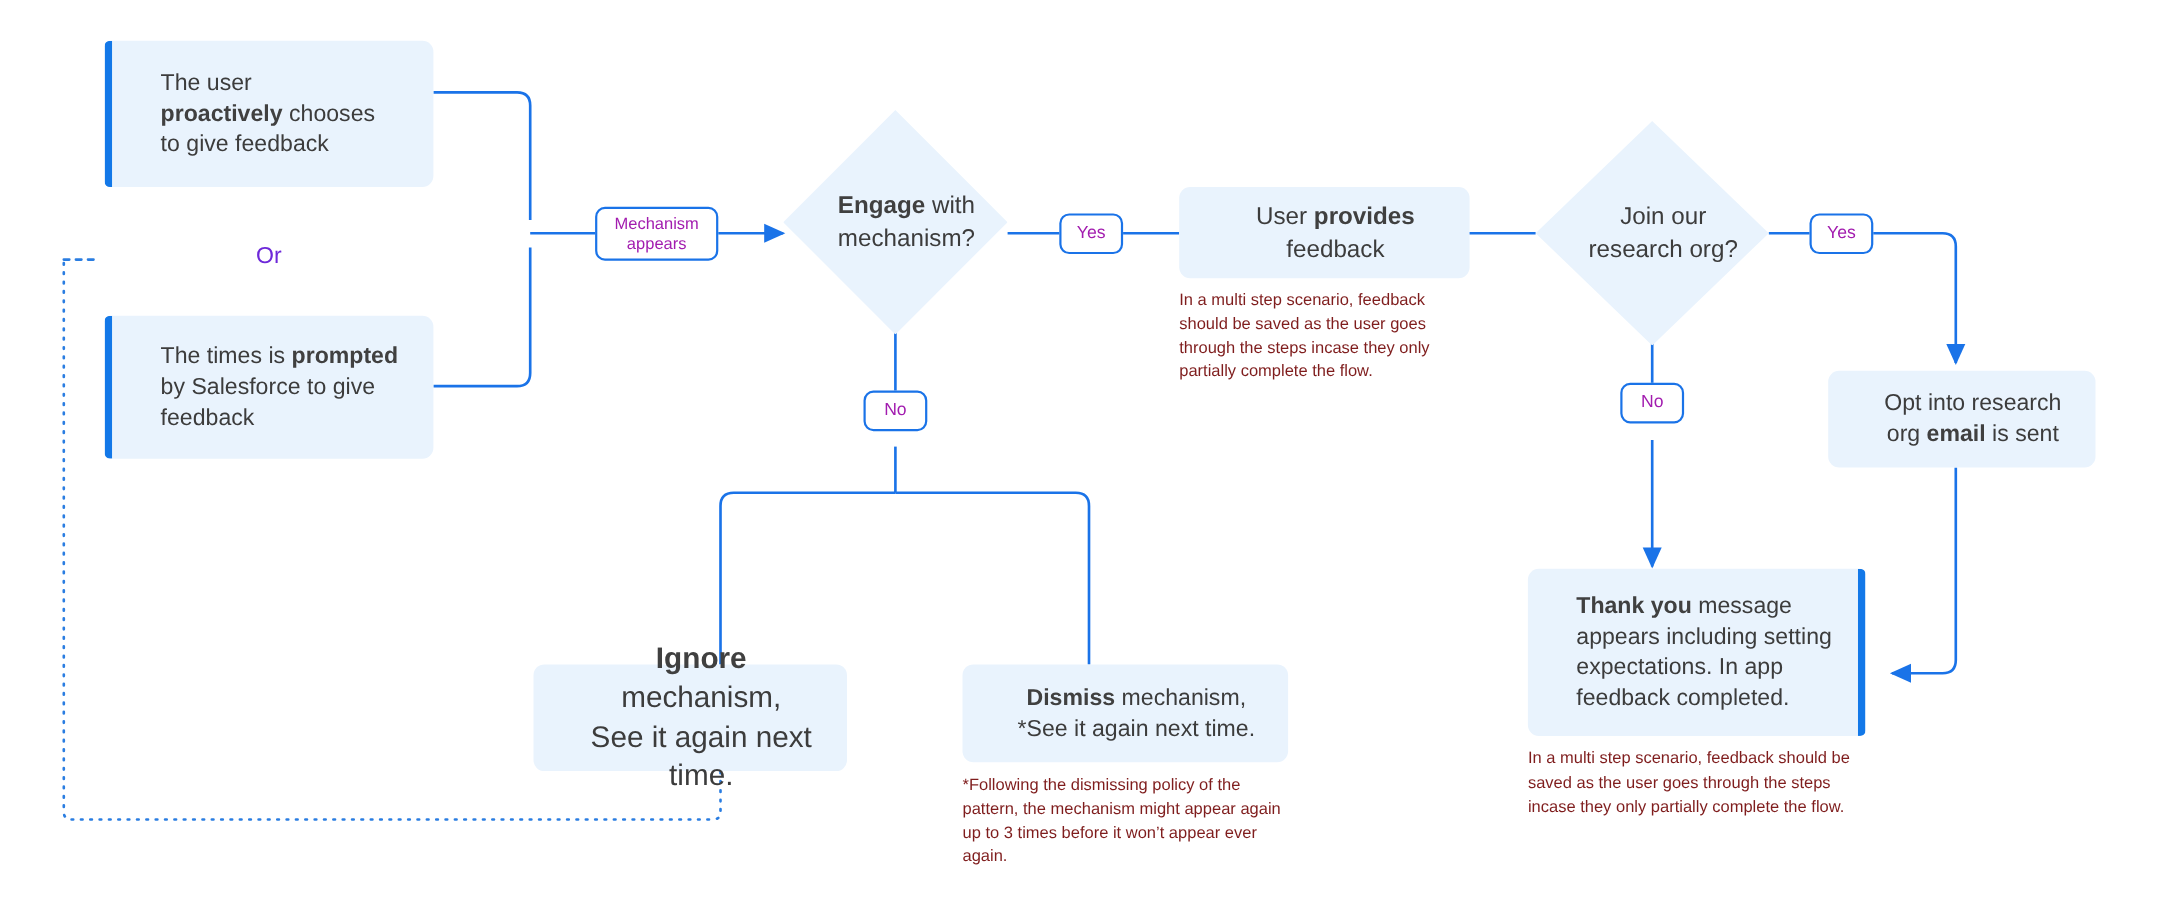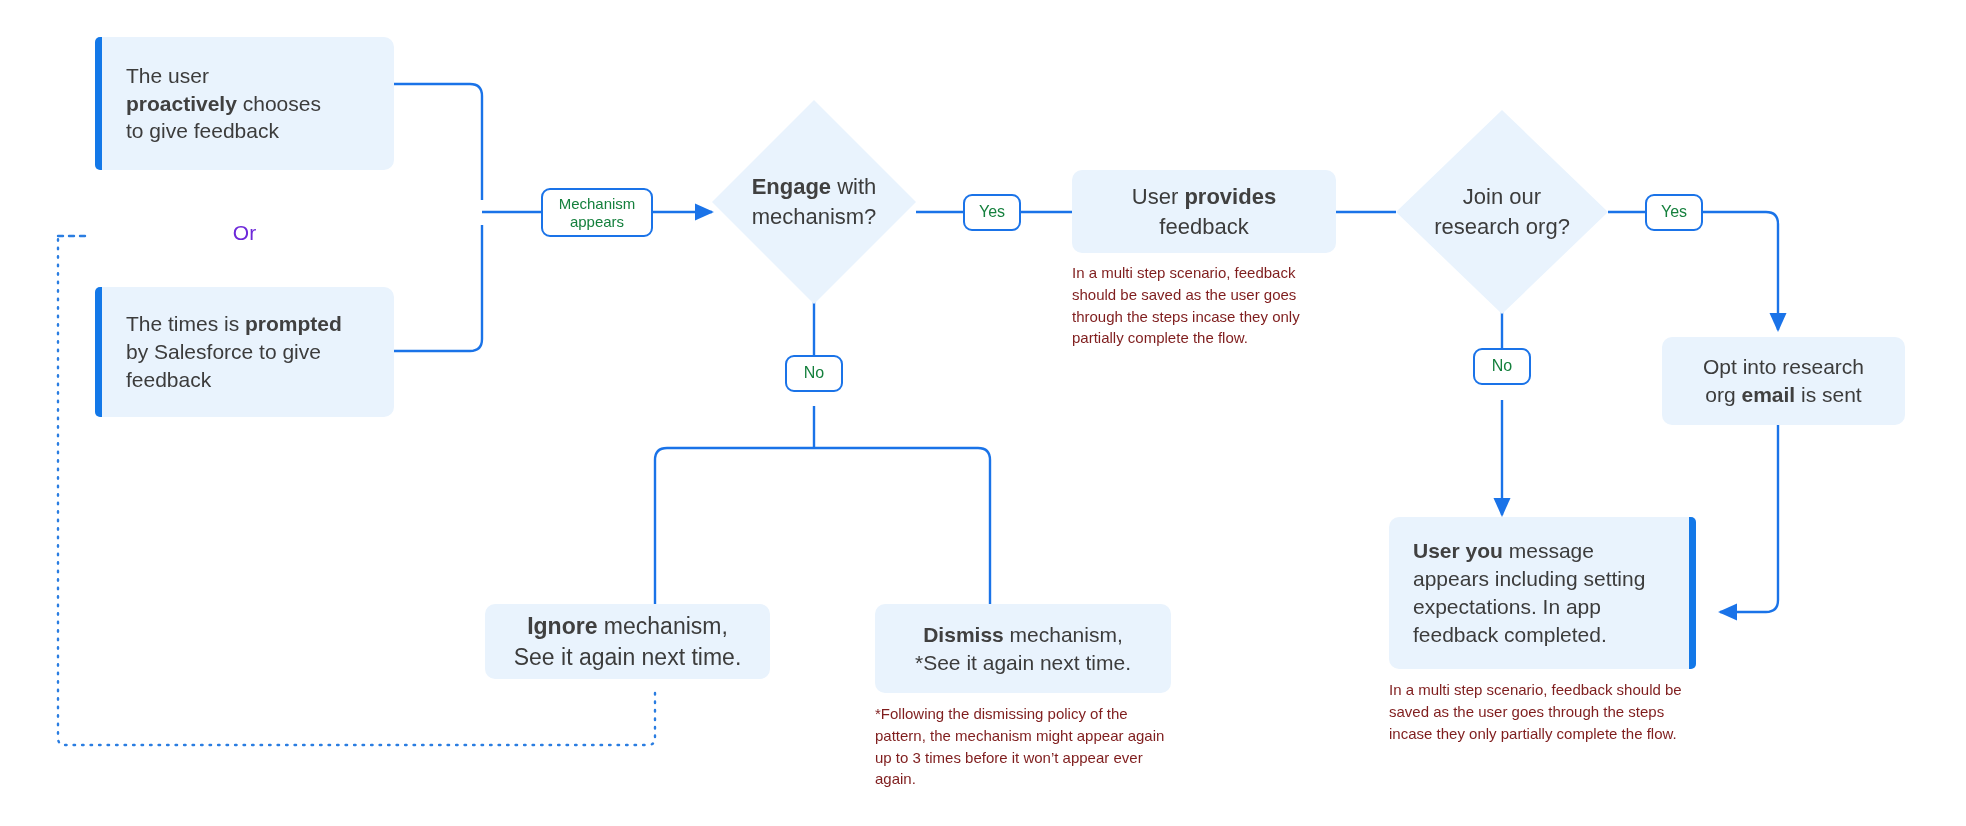--- a/index.html
+++ b/index.html
@@ -2,21 +2,21 @@
 <html><head>
 <meta charset="utf-8">
 <style>
   html,body{margin:0;padding:0;background:#ffffff;}
   body{width:1966px;height:826px;position:relative;overflow:hidden;
        font-family:"Liberation Sans","DejaVu Sans",sans-serif;}
   #canvas{position:absolute;left:0;top:0;width:1966px;height:826px;}
 
   svg.wires{position:absolute;left:0;top:0;width:1966px;height:826px;pointer-events:none;}
 
-  .node{position:absolute;box-sizing:border-box;}
+  .node{position:absolute;box-sizing:border-box;padding-left:20px;}
 
   
   .card{
     background:#e9f3fd;border-radius:10px;
     color:#3c3c3c;display:flex;align-items:center;justify-content:center;
     text-align:center;line-height:1.33;
   }
   .card.left-accent{border-left:7px solid #1378e8;border-radius:5px 10px 10px 5px;}
   .card.right-accent{border-right:7px solid #1378e8;border-radius:10px 5px 5px 10px;}
   .card .inner{padding:0 22px;width:100%;}
@@ -33,21 +33,21 @@
   .diamond .dshape{
     position:absolute;left:0;top:0;width:100%;height:100%;
     background:#e9f3fd;
     clip-path:polygon(50% 0%,100% 50%,50% 100%,0% 50%);
   }
   .diamond .dtext{position:relative;width:100%;padding:0 10px;box-sizing:border-box;}
 
   
   .pill{
     position:absolute;background:#ffffff;border:2px solid #1a73e8;border-radius:9px;
-    color:#15803d;display:flex;align-items:center;justify-content:center;
+    color:#a21caf;display:flex;align-items:center;justify-content:center;
     text-align:center;line-height:1.15;box-sizing:border-box;
   }
 
   .caption{
     position:absolute;color:#7f1d1d;line-height:1.45;text-align:left;
   }
 
   .orlabel{position:absolute;color:#6d28d9;text-align:center;}
 </style>
 </head>
@@ -155,26 +155,26 @@
 
   <div class="node card" style="left:1662px;top:337px;width:243px;height:88px;font-size:21px;">
     <div class="inner">
       <span>Opt into research</span><br>
       <span>org </span><b>email</b><span> is sent</span>
     </div>
   </div>
 
   <div class="node card right-accent tleft" style="left:1389px;top:517px;width:307px;height:152px;font-size:21px;">
     <div class="inner">
-      <b>User you</b><span> message appears including setting expectations. In app feedback completed.</span>
+      <b>Thank you</b><span> message appears including setting expectations. In app feedback completed.</span>
     </div>
   </div>
   <div class="caption" style="left:1389px;top:679px;width:320px;font-size:15px;">In a multi step scenario, feedback should be saved as the user goes through the steps incase they only partially complete the flow.</div>
 
-  <div class="node card" style="left:485px;top:604px;width:285px;height:75px;font-size:23px;">
+  <div class="node card" style="left:485px;top:604px;width:285px;height:97px;font-size:27px;">
     <div class="inner">
       <b>Ignore</b><span> mechanism,</span><br>
       <span>See it again next time.</span>
     </div>
   </div>
 
   <div class="node card" style="left:875px;top:604px;width:296px;height:89px;font-size:21px;">
     <div class="inner">
       <b>Dismiss</b><span> mechanism,</span><br>
       <span>*See it again next time.</span>

